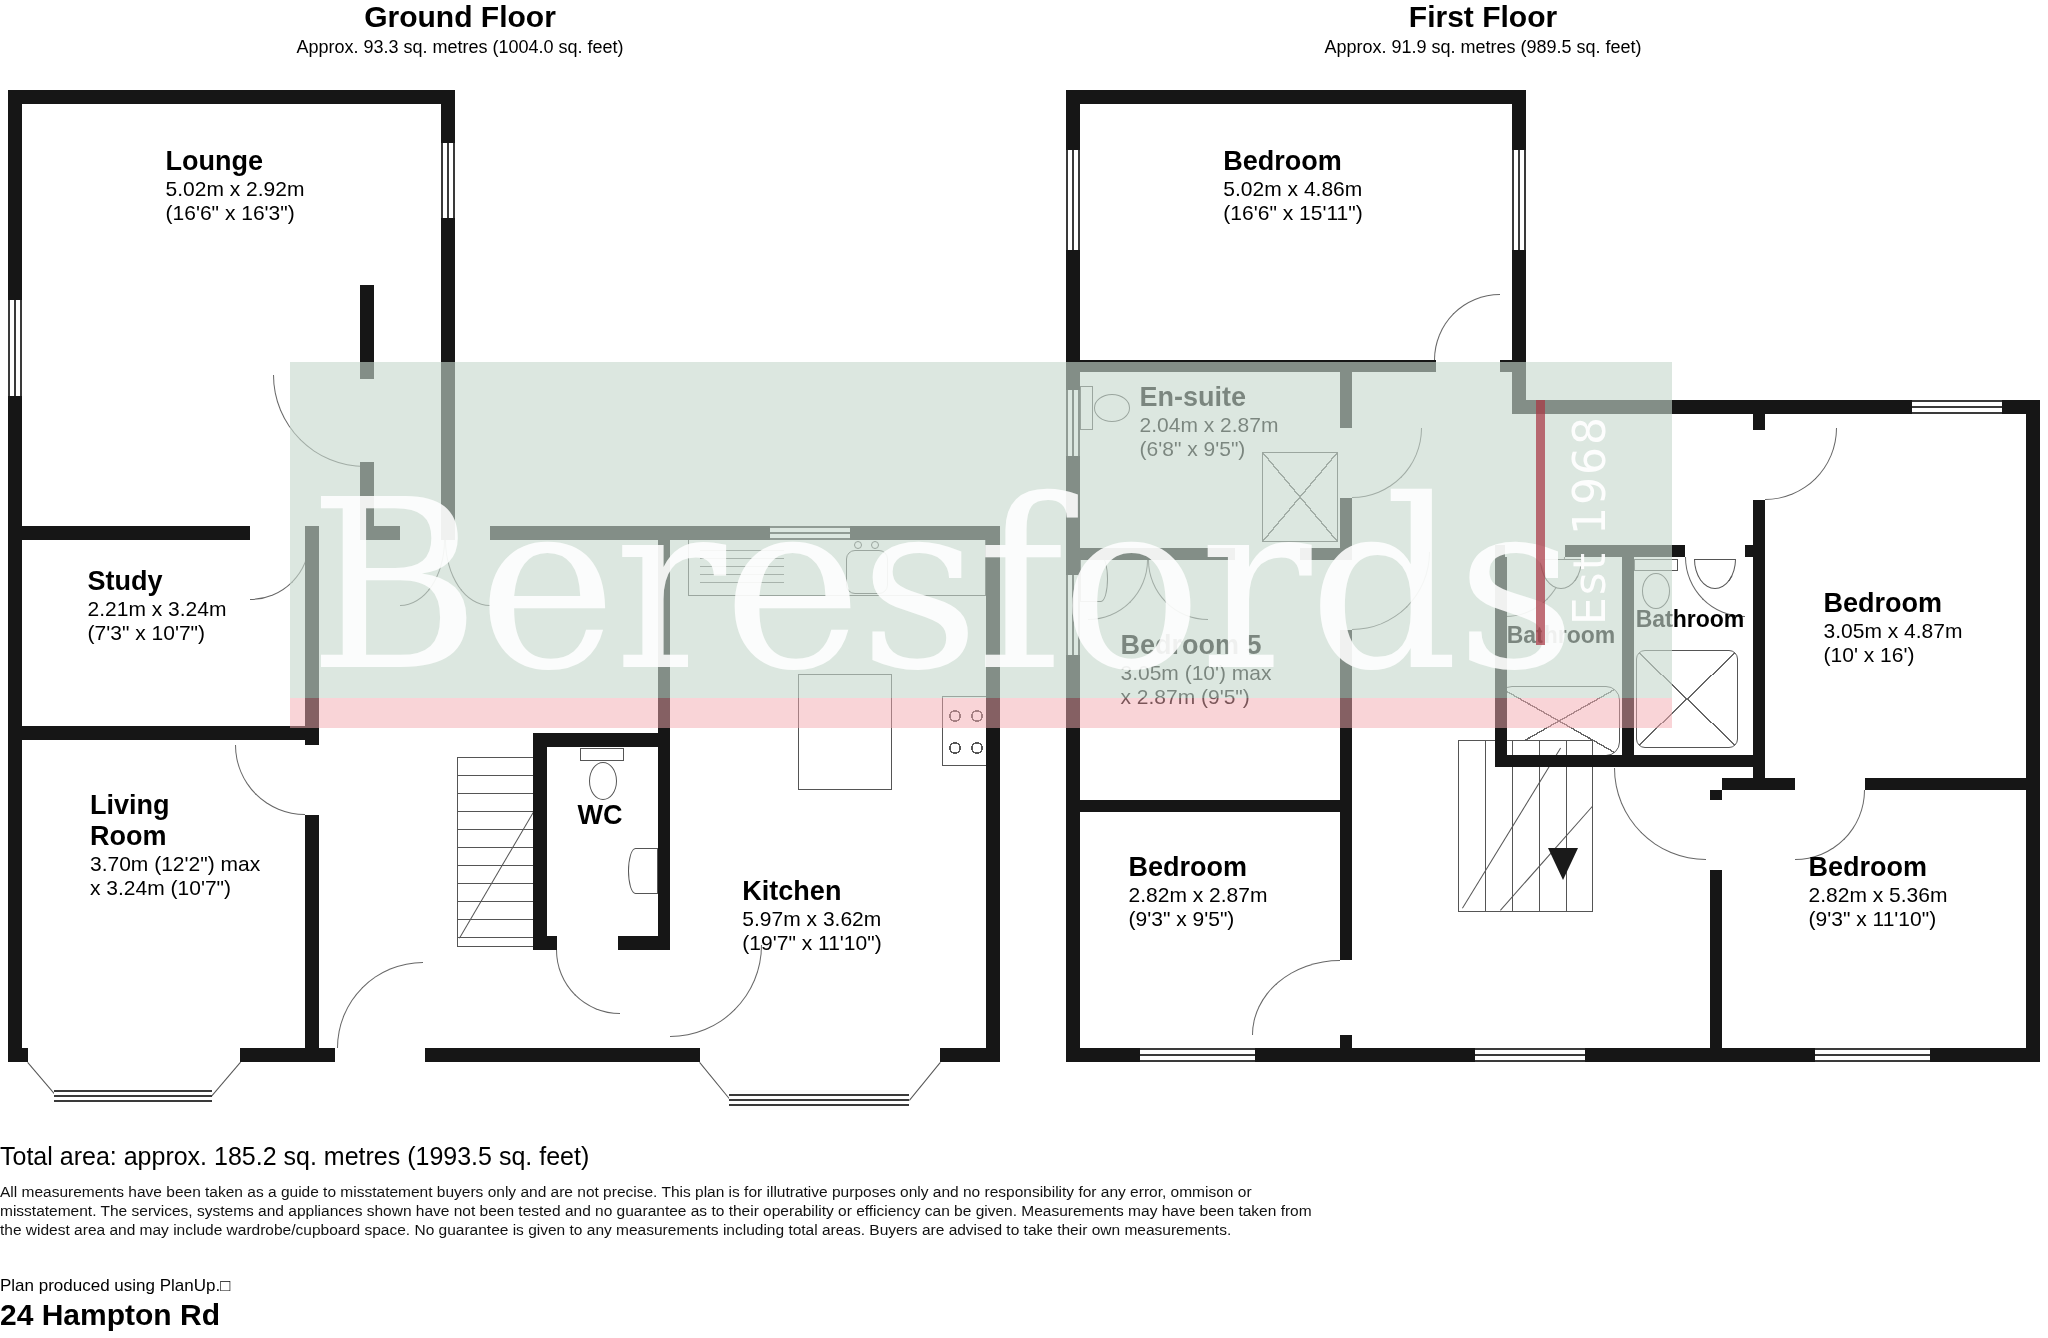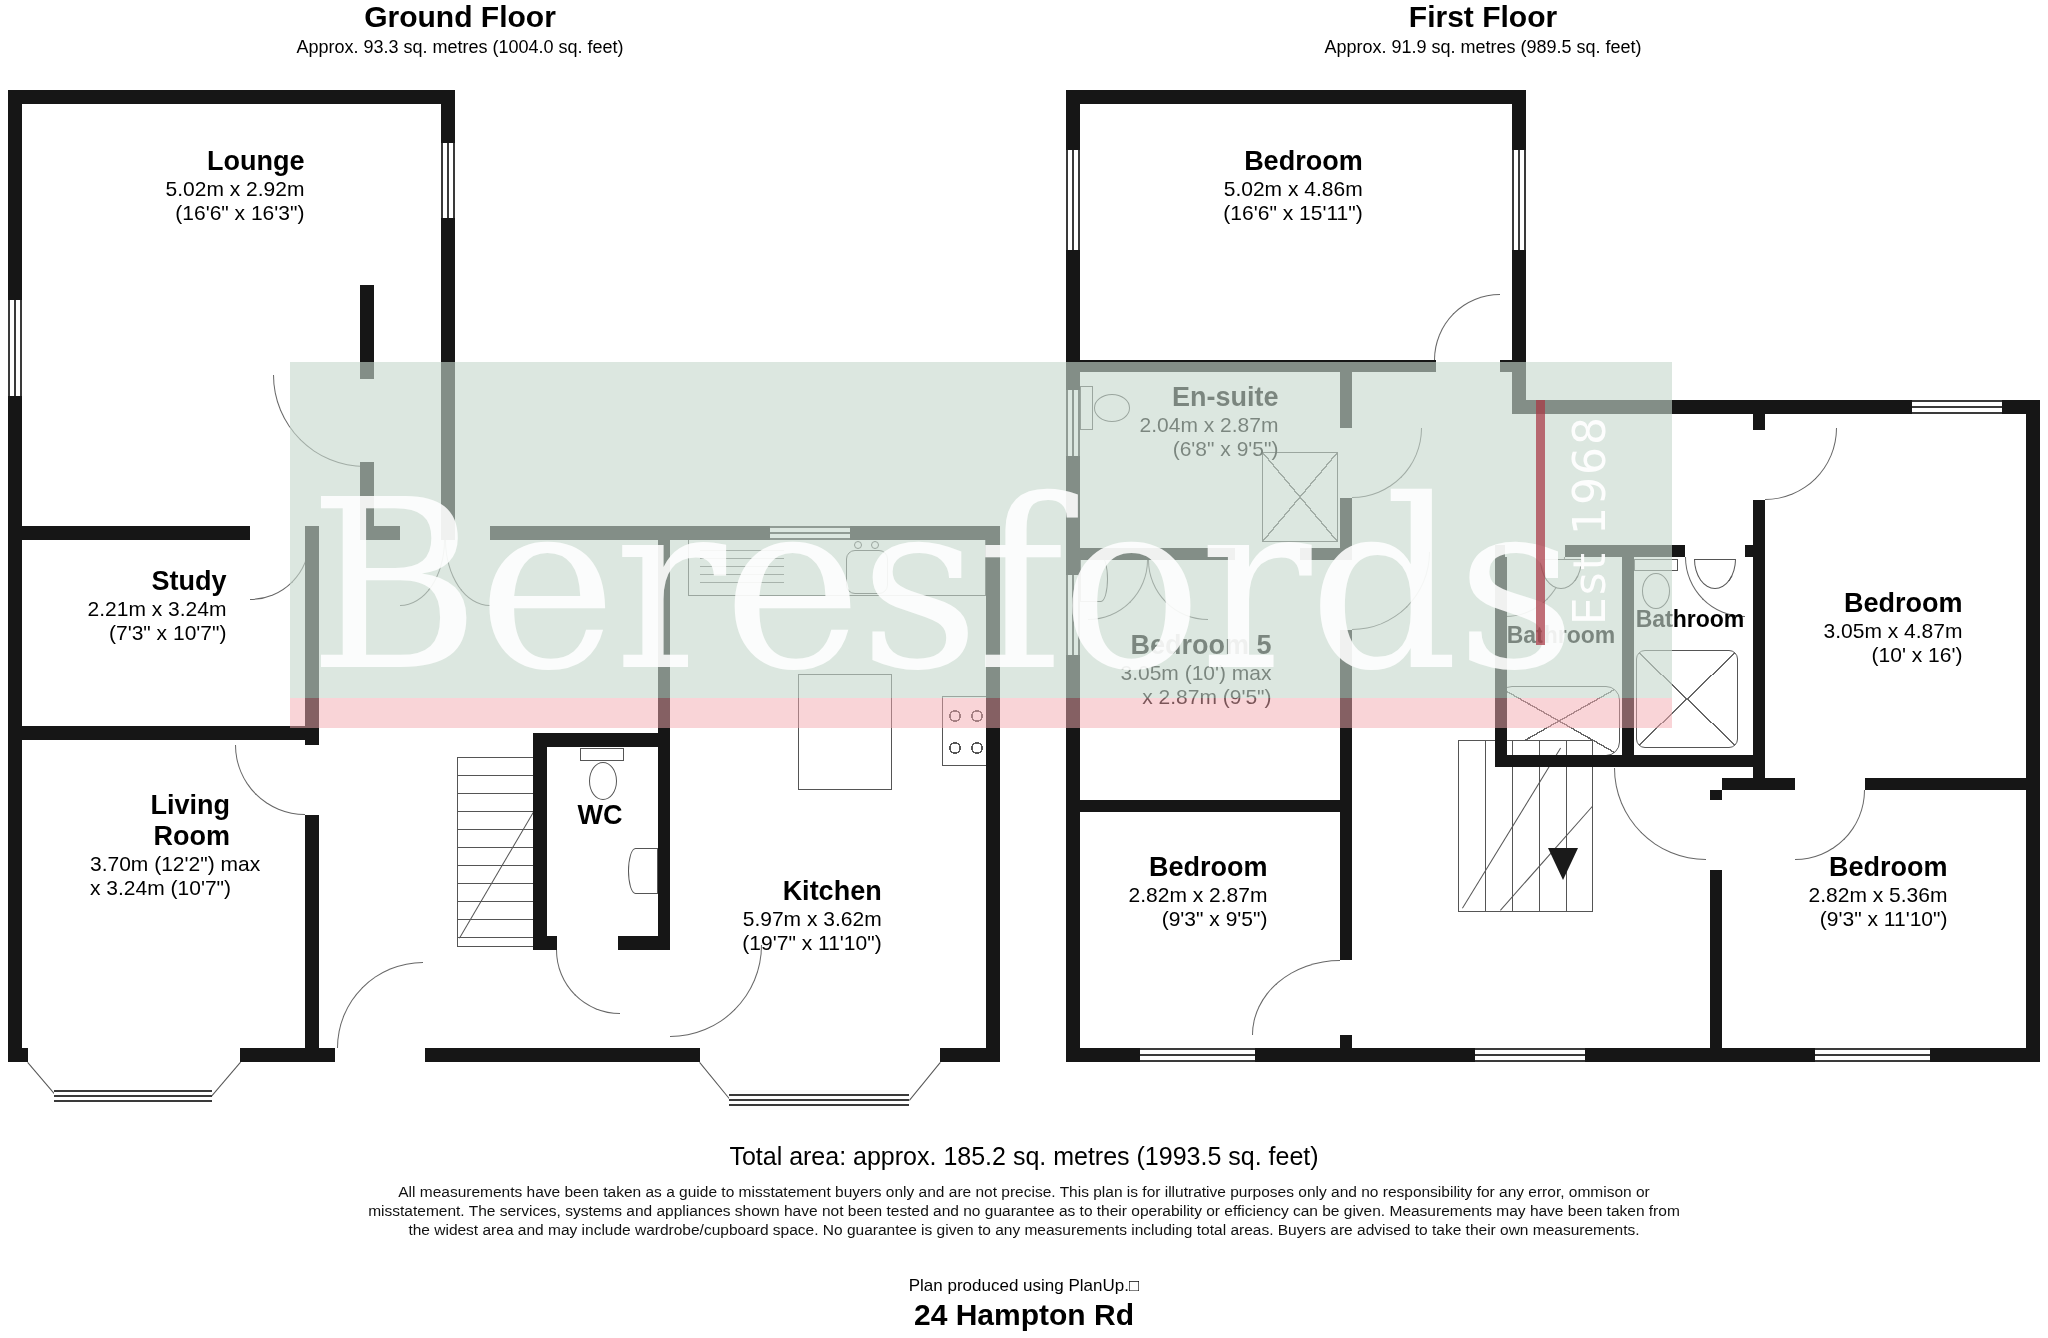--- a/index.html
+++ b/index.html
@@ -1,27 +1,27 @@
 <!DOCTYPE html>
 <html><head>
 <meta charset="utf-8">
 <style>
   html,body{margin:0;padding:0;background:#fff;}
   .page{position:relative;width:2048px;height:1338px;background:#fff;overflow:hidden;
         font-family:"Liberation Sans",sans-serif;color:#000;}
   
   .floor-title{position:absolute;transform:translateX(-50%);font-size:30px;font-weight:bold;line-height:34px;white-space:nowrap;z-index:6;}
   .floor-sub{position:absolute;transform:translateX(-50%);font-size:18px;line-height:22px;white-space:nowrap;z-index:6;}
-  .center-line{position:absolute;left:0;right:0;text-align:center;z-index:6;}
+  .center-line{position:absolute;left:0;right:0;z-index:6;}
   .total{font-size:25px;}
   .disc{font-size:15.5px;line-height:19px;color:#111;}
   .credit{font-size:17px;}
   .address{font-size:30px;font-weight:bold;}
   
-  .rlabel{position:absolute;transform:translateX(-50%);text-align:right;z-index:6;}
+  .rlabel{position:absolute;transform:translateX(-50%);text-align:left;z-index:6;}
   .rname{font-size:27px;font-weight:bold;line-height:31px;white-space:pre-line;}
   .rname-sm{font-size:23px;font-weight:bold;line-height:26px;white-space:nowrap;}
   .rdim{font-size:21px;line-height:24px;white-space:nowrap;}
   .narrow{width:140px;}
   
   .wall{position:absolute;background:#161616;z-index:3;}
   .win{position:absolute;z-index:4;box-sizing:border-box;}
   .win-h{background:linear-gradient(#3a3a3a,#3a3a3a) 50% 50%/100% 2px no-repeat #fff;border-top:2px solid #3a3a3a;border-bottom:2px solid #3a3a3a;}
   .win-v{background:linear-gradient(#3a3a3a,#3a3a3a) 50% 50%/2px 100% no-repeat #fff;border-left:2px solid #3a3a3a;border-right:2px solid #3a3a3a;}
   .arc{position:absolute;border:0 solid #666;z-index:2;box-sizing:border-box;}

